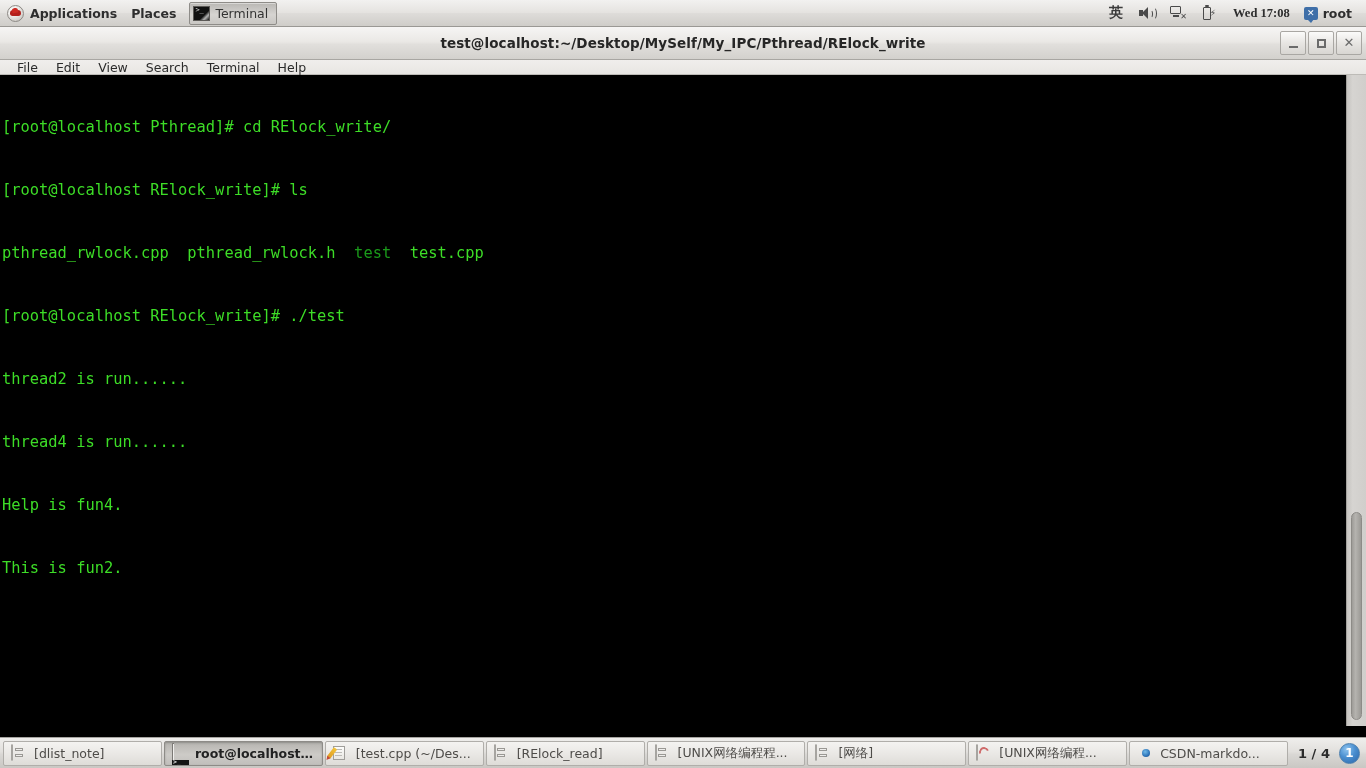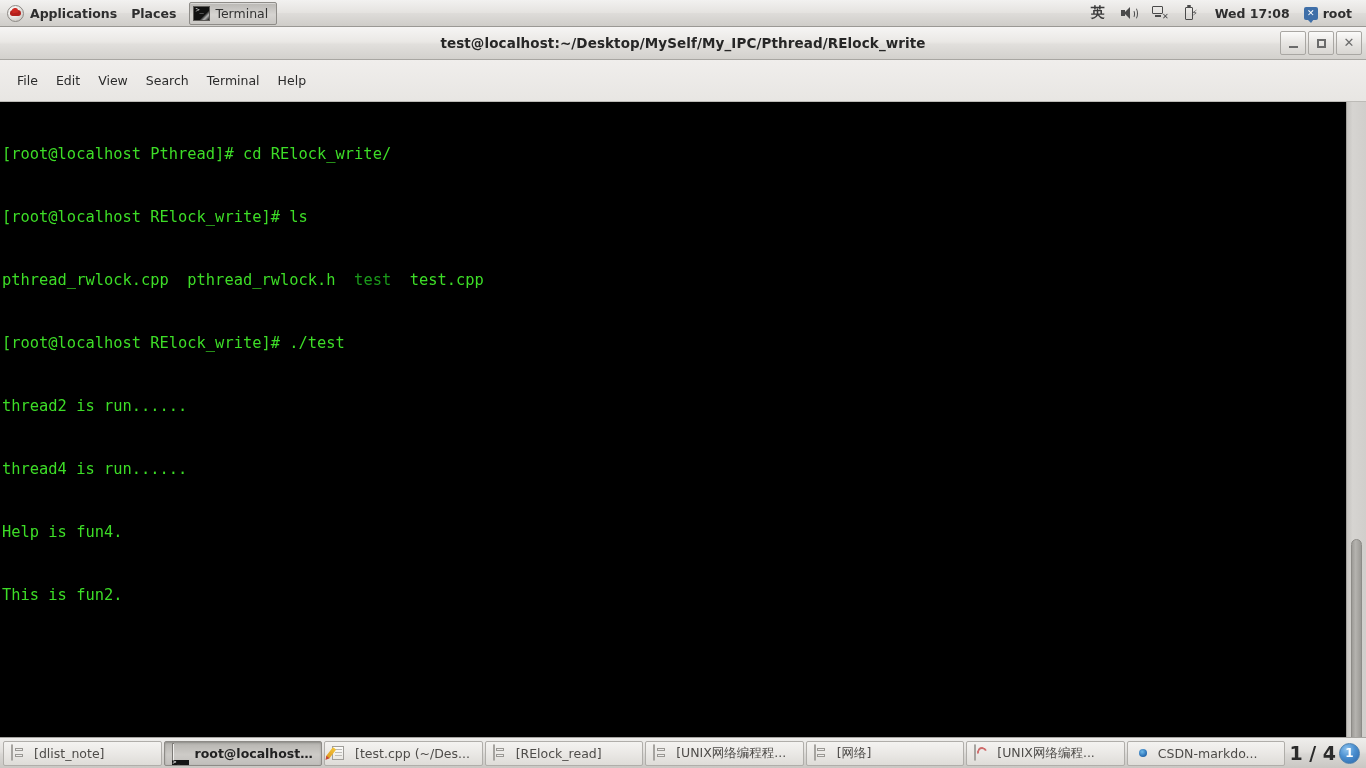--- a/index.html
+++ b/index.html
@@ -58,21 +58,21 @@
     content:"";position:absolute;right:-3px;bottom:-4px;width:14px;height:14px;
     background:linear-gradient(135deg,rgba(255,255,255,0) 40%,rgba(210,210,210,.85) 55%,rgba(255,255,255,0) 75%);
   }
   .panel-spacer{flex:1 1 auto;}
   .panel-right{display:flex;align-items:center;gap:0;height:27px;padding-right:6px;}
   .tray-item{
     display:flex;align-items:center;justify-content:center;
     height:27px;padding:0 8px;font-size:12.5px;color:#3a3a3a;cursor:default;
   }
   .tray-ime{font-size:14px;font-weight:bold;color:#3c3c3c;}
-  .clock{font-size:12.5px;color:#2e2e2e;font-weight:bold;padding:0 10px;}
+  .clock{font-size:12.5px;color:#2e2e2e;font-weight:bold;padding:0 10px;font-family:Liberation Serif, serif;}
   .user-item{display:flex;align-items:center;gap:5px;padding:0 8px 0 4px;font-size:12.5px;color:#2e2e2e;font-weight:bold;}
 
   .ico{display:inline-block;position:relative;}
   
   .ico-vol{width:15px;height:14px;}
   .ico-vol .sp{position:absolute;left:0;top:4px;width:4px;height:6px;background:#4a4a4a;}
   .ico-vol .sp2{position:absolute;left:3px;top:1px;width:0;height:0;
     border-top:6px solid transparent;border-bottom:6px solid transparent;border-right:6px solid #4a4a4a;}
   .ico-vol .w1,.ico-vol .w2{position:absolute;border:1.4px solid #4a4a4a;border-left-color:transparent;
     border-top-color:transparent;border-bottom-color:transparent;border-radius:50%;}
@@ -112,21 +112,21 @@
     background:linear-gradient(to bottom,#fbfbfa,#e7e5e2 52%,#d8d6d2);
     border:1px solid #a9a7a3;border-radius:2px;
     display:flex;align-items:center;justify-content:center;
     color:#5a5a5a;font-size:12px;line-height:1;cursor:default;
   }
   .wbtn .g-min{display:block;width:9px;height:2px;background:#6b6b6b;margin-top:7px;}
   .wbtn .g-max{display:block;width:9px;height:9px;border:2px solid #6b6b6b;box-sizing:border-box;}
   .wbtn .g-cls{display:block;font-size:13px;font-weight:bold;color:#6b6b6b;line-height:12px;}
 
   .menubar{
-    height:42px;width:1366px;box-sizing:border-box;
+    height:15px;width:1366px;box-sizing:border-box;
     background:linear-gradient(to bottom,#f0eeec,#e8e6e3);
     border-bottom:1px solid #bdbbb7;
     display:flex;align-items:center;padding-left:8px;
   }
   .menuitem{
     font-size:12.5px;color:#2b2b2b;padding:3px 9px;cursor:default;border-radius:2px;
   }
 
   
   .term-area{
@@ -236,21 +236,21 @@
     background:linear-gradient(to bottom,#fdfdfc,#eae8e5);
     border:1px solid #a6a4a0;border-radius:2px;box-sizing:border-box;position:relative;}
   .ico-evince::after{
     content:"";position:absolute;left:2px;top:2px;width:10px;height:10px;border-radius:50%;
     border:2px solid #cf6b6b;border-right-color:transparent;border-bottom-color:transparent;
     transform:rotate(25deg);box-sizing:border-box;
   }
   .ws-indicator{
     flex:none;display:flex;align-items:center;justify-content:center;
     min-width:44px;height:25px;margin:0 3px;
-    font-size:19px;color:#2b2b2b;font-weight:bold;cursor:default;
+    font-size:13px;color:#2b2b2b;font-weight:bold;cursor:default;
   }
   .tb-badge{
     flex:none;width:21px;height:21px;border-radius:50%;margin-right:4px;
     background:radial-gradient(circle at 36% 28%,#8fc4ef 0%,#4a8fd0 45%,#2a64a8 100%);
     border:1px solid #4b7fae;
     color:#fff;font-size:12px;font-weight:bold;
     display:flex;align-items:center;justify-content:center;box-sizing:border-box;
   }
 </style>
 </head>

